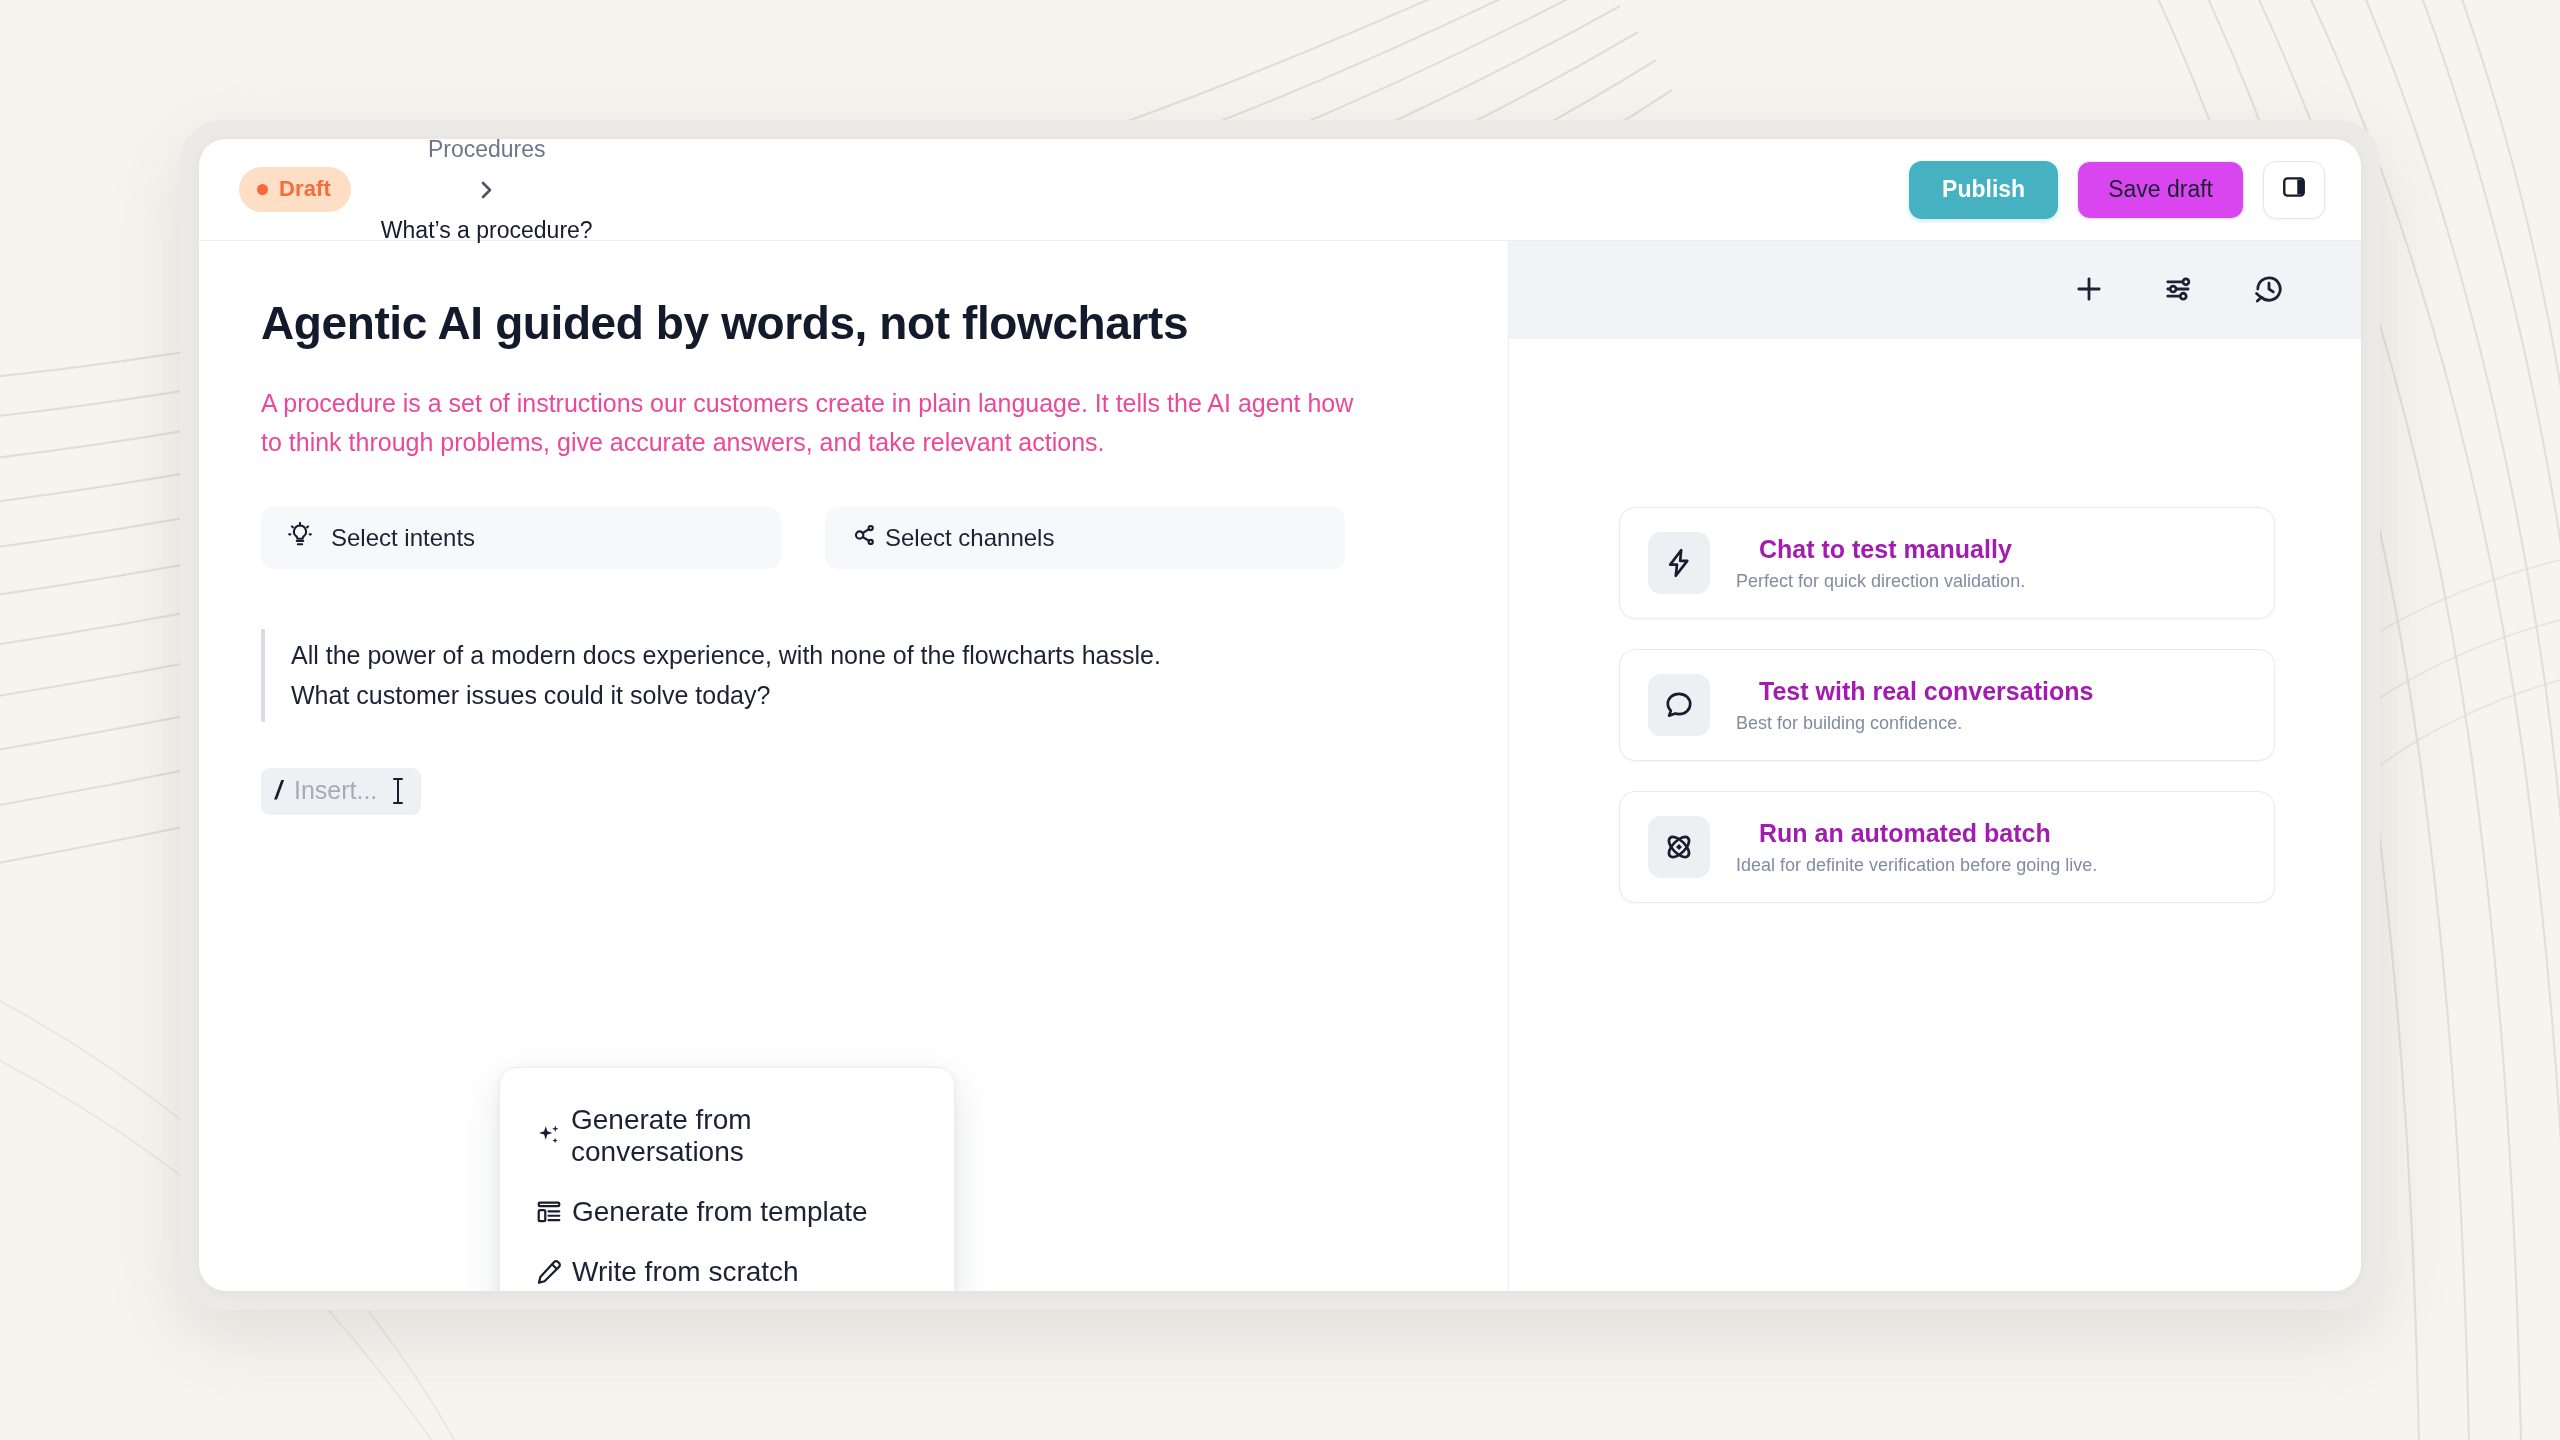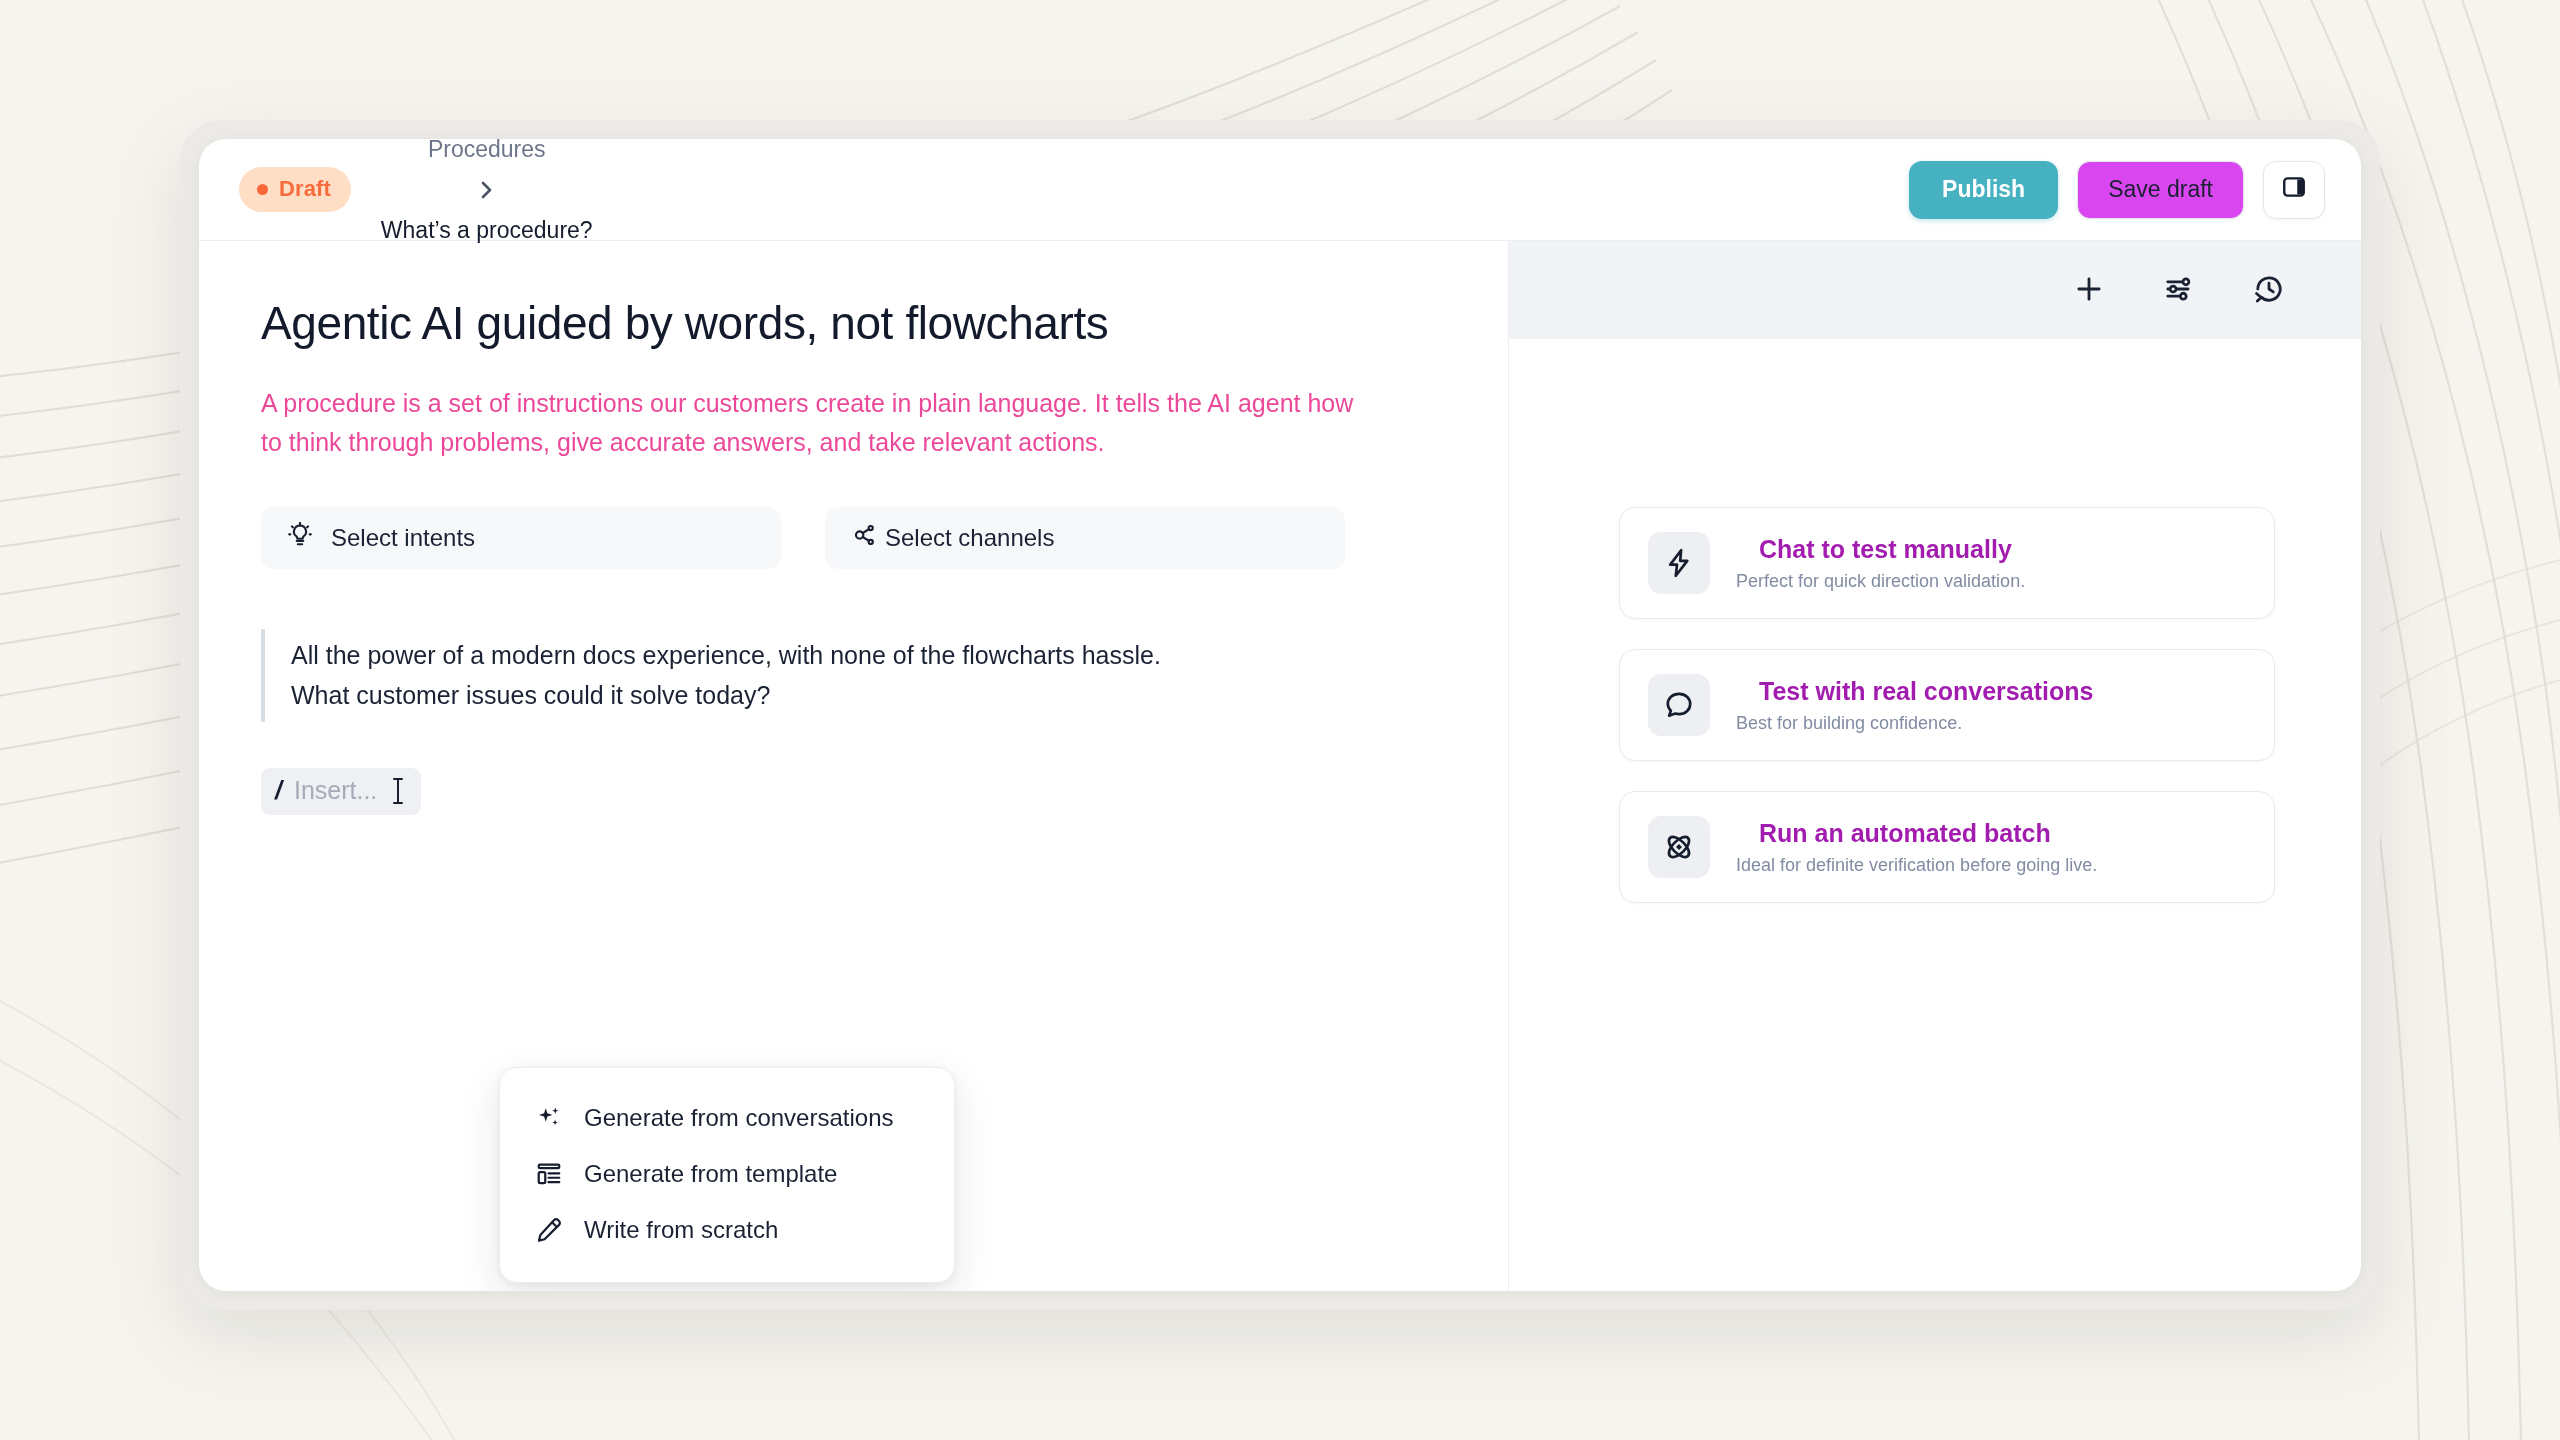--- a/index.html
+++ b/index.html
@@ -141,21 +141,21 @@
   .editor-pane {
     width: 1310px;
     flex: 0 0 1310px;
     border-right: 1px solid #edeef1;
     padding: 56px 62px 0 62px;
     position: relative;
   }
 
   .doc-title {
     font-size: 46px;
-    font-weight: 400;
+    font-weight: 700;
     color: #131a2b;
     letter-spacing: -.4px;
     line-height: 1.15;
   }
 
   .doc-desc {
     margin-top: 34px;
     font-size: 25px;
     line-height: 1.58;
     color: #ec4899;
@@ -229,23 +229,23 @@
     width: 456px;
     background: #ffffff;
     border: 1px solid #ebedf0;
     border-radius: 18px;
     box-shadow: 0 14px 40px rgba(25,32,50,.11), 0 2px 8px rgba(25,32,50,.05);
     padding: 22px 0 24px;
   }
   .menu-item {
     display: flex;
     align-items: center;
-    gap: 20px;
+    gap: 8px;
     padding: 14px 34px;
-    font-size: 24px;
+    font-size: 28px;
     color: #1b2234;
     cursor: pointer;
   }
   .menu-item .mi-icon { display: flex; width: 30px; justify-content: center; }
 
   
   .side-pane {
     flex: 1;
     display: flex;
     flex-direction: column;

